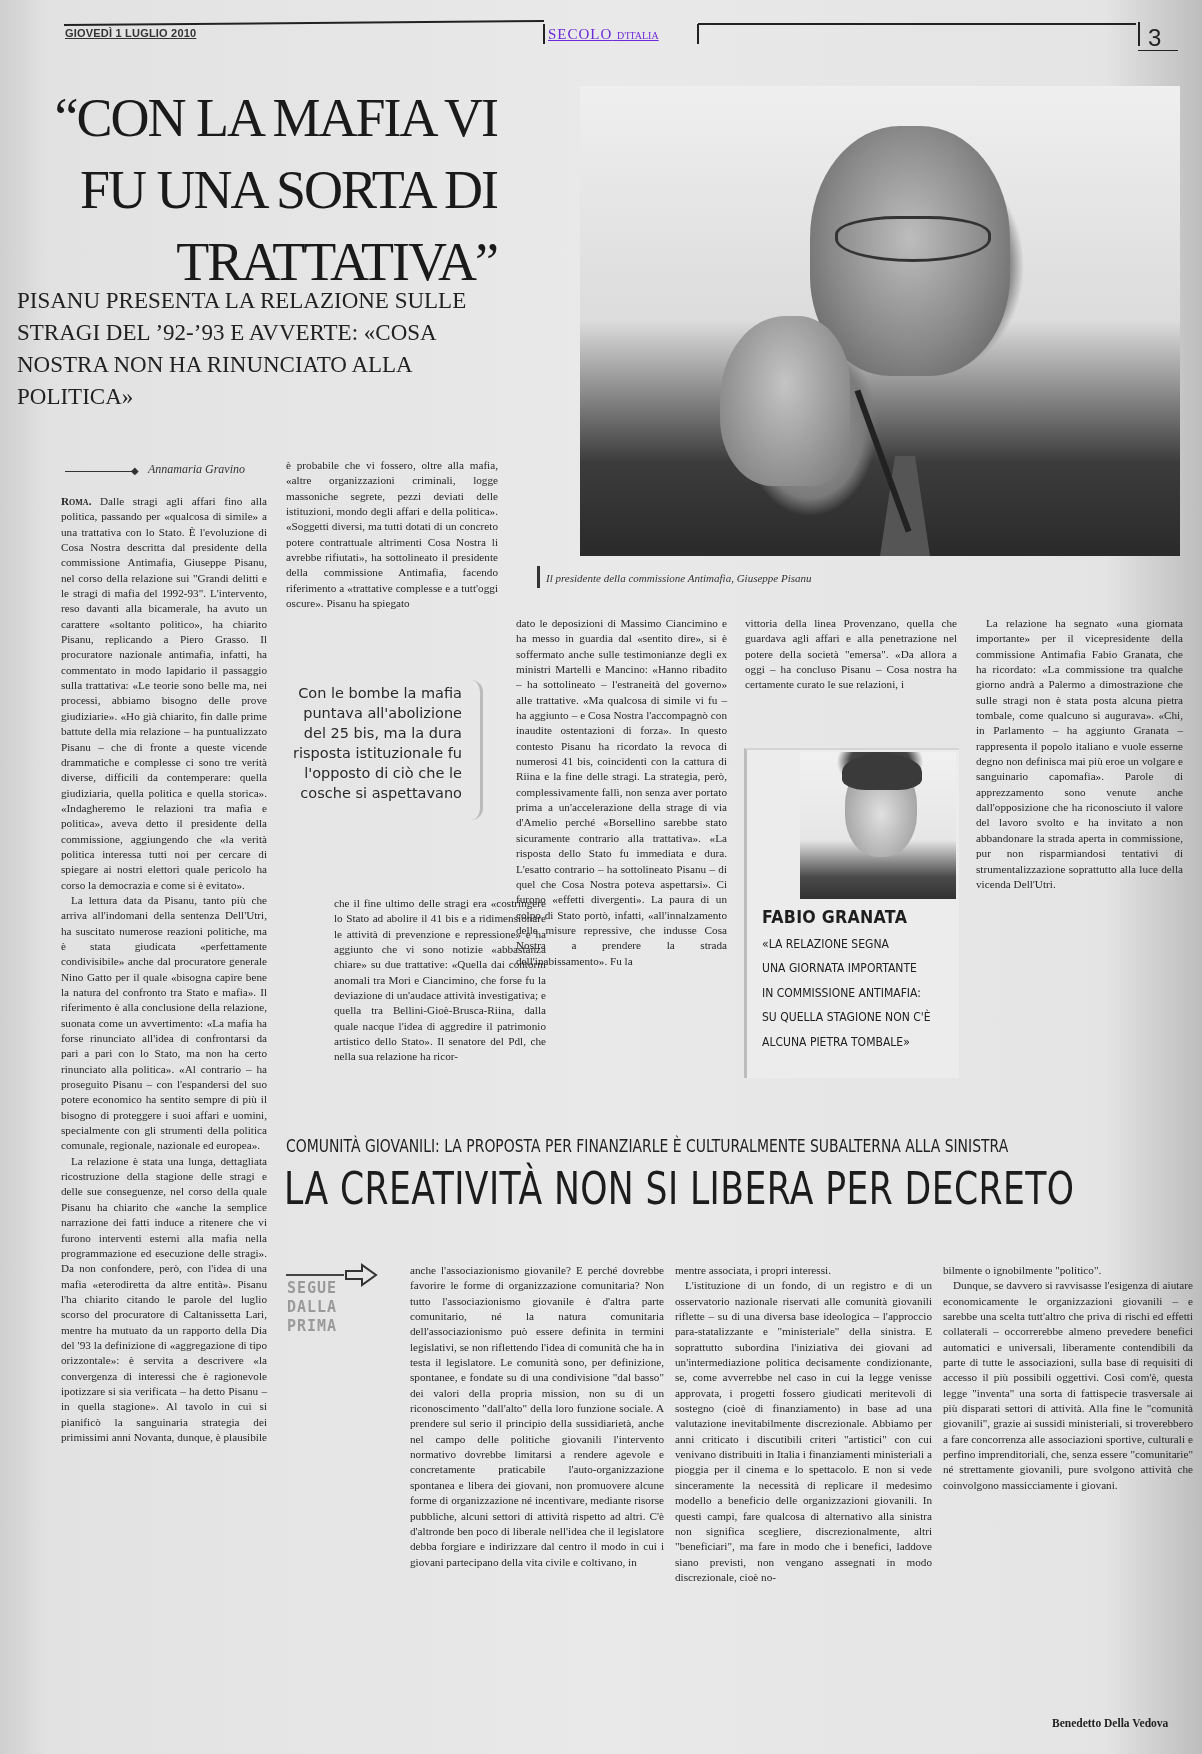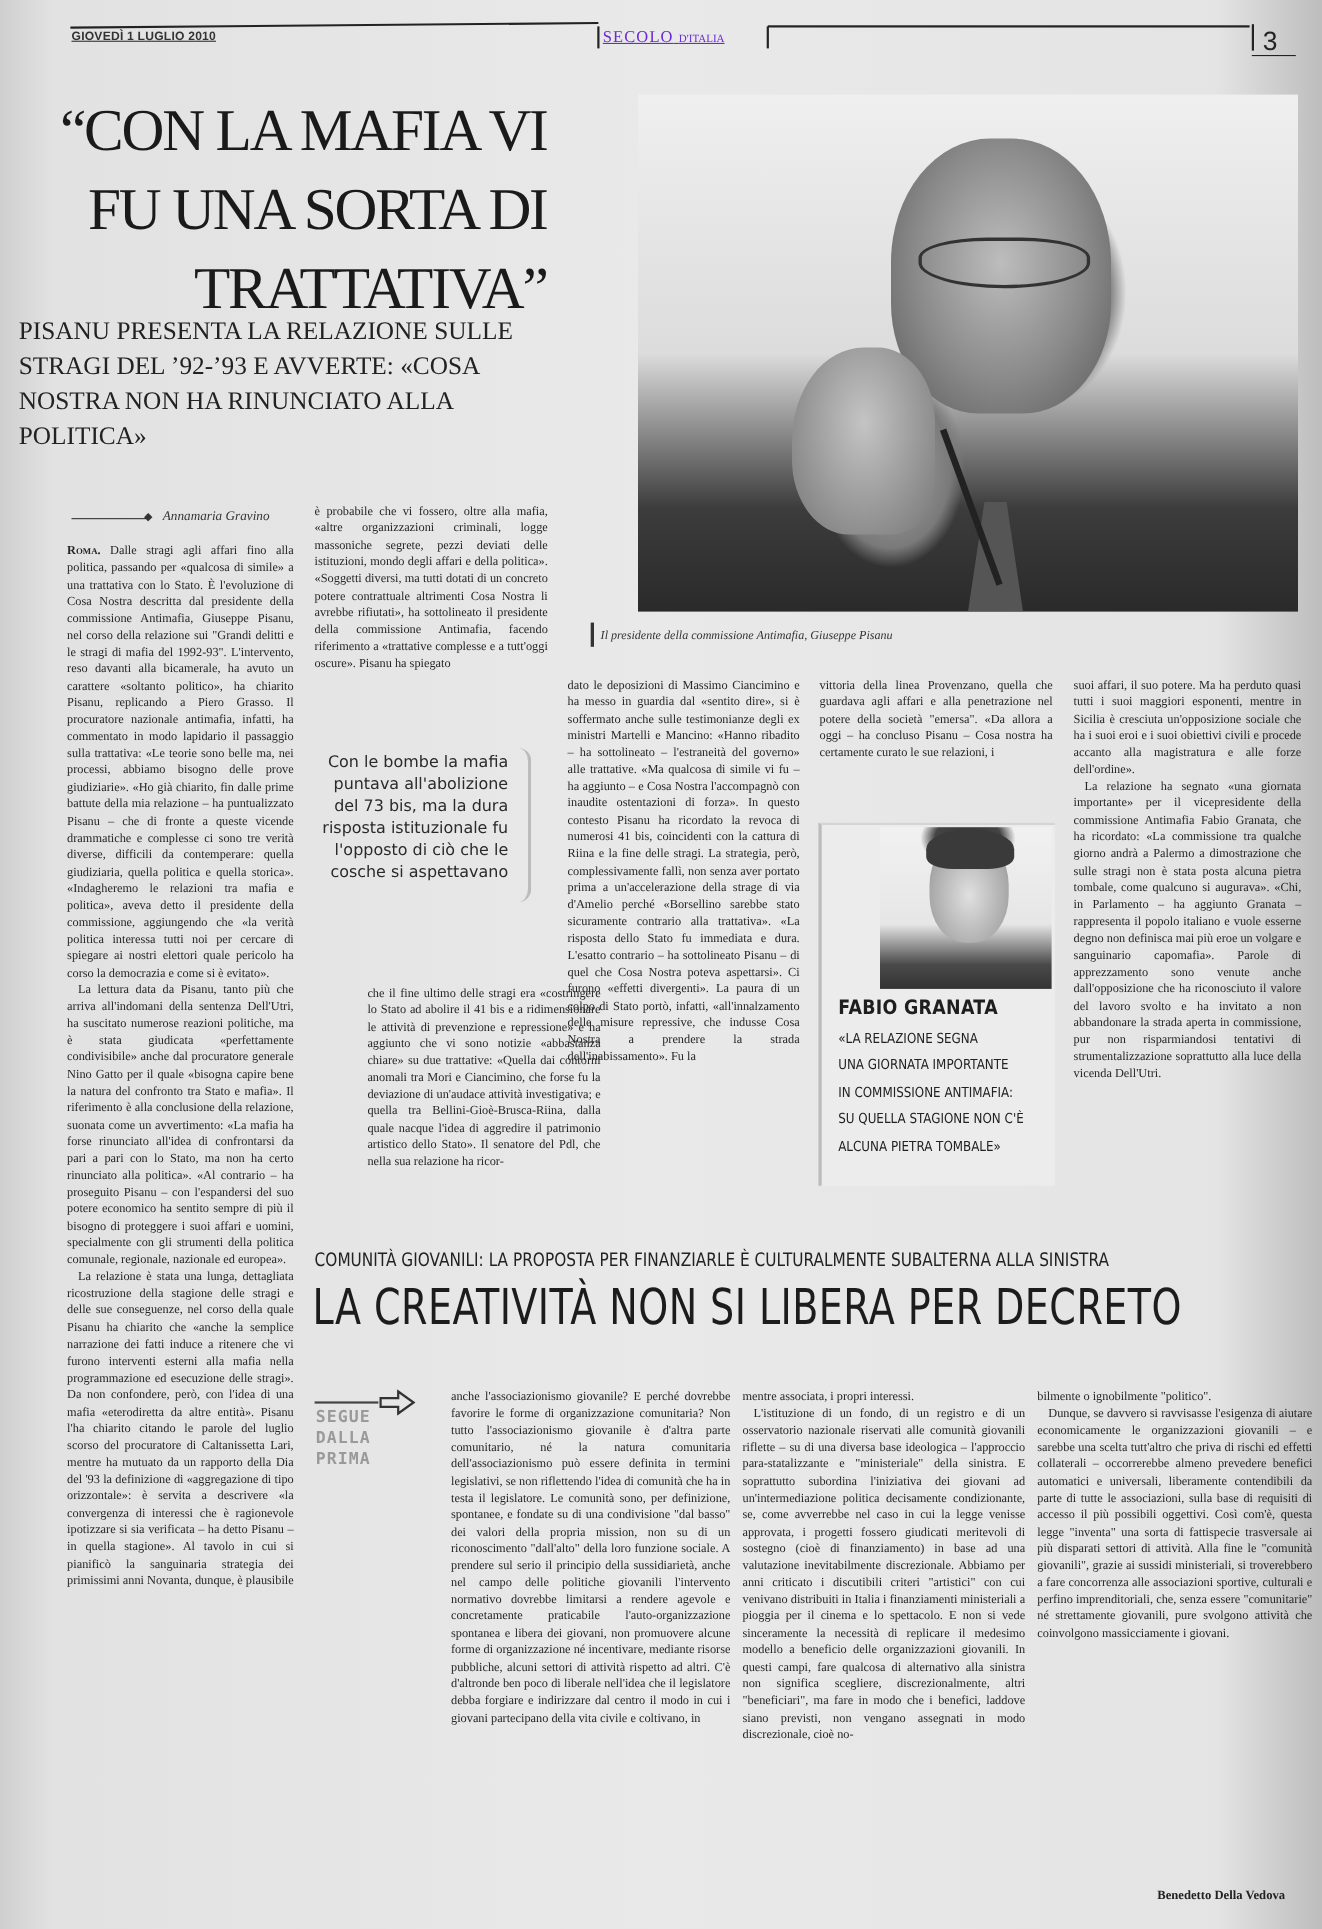--- a/index.html
+++ b/index.html
@@ -90,21 +90,21 @@
 
 <div class="col" style="left:61px;top:494px;width:206px;height:1230px;">
   <p class="first"><span class="sc">Roma.</span> <span>Dalle stragi agli affari fino alla politica, passando per «qualcosa di simile» a una trattativa con lo Stato. È l'evoluzione di Cosa Nostra descritta dal presidente della commissione Antimafia, Giuseppe Pisanu, nel corso della relazione sui "Grandi delitti e le stragi di mafia del 1992-93". L'intervento, reso davanti alla bicamerale, ha avuto un carattere «soltanto politico», ha chiarito Pisanu, replicando a Piero Grasso. Il procuratore nazionale antimafia, infatti, ha commentato in modo lapidario il passaggio sulla trattativa: «Le teorie sono belle ma, nei processi, abbiamo bisogno delle prove giudiziarie». «Ho già chiarito, fin dalle prime battute della mia relazione – ha puntualizzato Pisanu – che di fronte a queste vicende drammatiche e complesse ci sono tre verità diverse, difficili da contemperare: quella giudiziaria, quella politica e quella storica». «Indagheremo le relazioni tra mafia e politica», aveva detto il presidente della commissione, aggiungendo che «la verità politica interessa tutti noi per cercare di spiegare ai nostri elettori quale pericolo ha corso la democrazia e come si è evitato».</span></p>
   <p>La lettura data da Pisanu, tanto più che arriva all'indomani della sentenza Dell'Utri, ha suscitato numerose reazioni politiche, ma è stata giudicata «perfettamente condivisibile» anche dal procuratore generale Nino Gatto per il quale «bisogna capire bene la natura del confronto tra Stato e mafia». Il riferimento è alla conclusione della relazione, suonata come un avvertimento: «La mafia ha forse rinunciato all'idea di confrontarsi da pari a pari con lo Stato, ma non ha certo rinunciato alla politica». «Al contrario – ha proseguito Pisanu – con l'espandersi del suo potere economico ha sentito sempre di più il bisogno di proteggere i suoi affari e uomini, specialmente con gli strumenti della politica comunale, regionale, nazionale ed europea».</p>
   <p>La relazione è stata una lunga, dettagliata ricostruzione della stagione delle stragi e delle sue conseguenze, nel corso della quale Pisanu ha chiarito che «anche la semplice narrazione dei fatti induce a ritenere che vi furono interventi esterni alla mafia nella programmazione ed esecuzione delle stragi». Da non confondere, però, con l'idea di una mafia «eterodiretta da altre entità». Pisanu l'ha chiarito citando le parole del luglio scorso del procuratore di Caltanissetta Lari, mentre ha mutuato da un rapporto della Dia del '93 la definizione di «aggregazione di tipo orizzontale»: è servita a descrivere «la convergenza di interessi che è ragionevole ipotizzare si sia verificata – ha detto Pisanu – in quella stagione». Al tavolo in cui si pianificò la sanguinaria strategia dei primissimi anni Novanta, dunque, è plausibile</p>
 </div>
 
 <div class="col" style="left:286px;top:458px;width:212px;">
   <p class="first">è probabile che vi fossero, oltre alla mafia, «altre organizzazioni criminali, logge massoniche segrete, pezzi deviati delle istituzioni, mondo degli affari e della politica». «Soggetti diversi, ma tutti dotati di un concreto potere contrattuale altrimenti Cosa Nostra li avrebbe rifiutati», ha sottolineato il presidente della commissione Antimafia, facendo riferimento a «trattative complesse e a tutt'oggi oscure». Pisanu ha spiegato</p>
 </div>
-<div class="abs" id="pullquote">Con le bombe la mafia puntava all'abolizione del 73 bis, ma la dura risposta istituzionale fu l'opposto di ciò che le cosche si aspettavano</div>
+<div class="abs" id="pullquote">Con le bombe la mafia puntava all'abolizione del 25 bis, ma la dura risposta istituzionale fu l'opposto di ciò che le cosche si aspettavano</div>
 <div class="abs" id="pq-brace"></div>
 <div class="col" style="left:286px;top:896px;width:212px;margin-left:48px;">
   <p class="first">che il fine ultimo delle stragi era «costringere lo Stato ad abolire il 41 bis e a ridimensionare le attività di prevenzione e repressione» e ha aggiunto che vi sono notizie «abbastanza chiare» su due trattative: «Quella dai contorni anomali tra Mori e Ciancimino, che forse fu la deviazione di un'audace attività investigativa; e quella tra Bellini-Gioè-Brusca-Riina, dalla quale nacque l'idea di aggredire il patrimonio artistico dello Stato». Il senatore del Pdl, che nella sua relazione ha ricor-</p>
 </div>
 
 <div class="col" style="left:516px;top:616px;width:211px;">
   <p class="first">dato le deposizioni di Massimo Ciancimino e ha messo in guardia dal «sentito dire», si è soffermato anche sulle testimonianze degli ex ministri Martelli e Mancino: «Hanno ribadito – ha sottolineato – l'estraneità del governo» alle trattative. «Ma qualcosa di simile vi fu – ha aggiunto – e Cosa Nostra l'accompagnò con inaudite ostentazioni di forza». In questo contesto Pisanu ha ricordato la revoca di numerosi 41 bis, coincidenti con la cattura di Riina e la fine delle stragi. La strategia, però, complessivamente fallì, non senza aver portato prima a un'accelerazione della strage di via d'Amelio perché «Borsellino sarebbe stato sicuramente contrario alla trattativa». «La risposta dello Stato fu immediata e dura. L'esatto contrario – ha sottolineato Pisanu – di quel che Cosa Nostra poteva aspettarsi». Ci furono «effetti divergenti». La paura di un colpo di Stato portò, infatti, «all'innalzamento delle misure repressive, che indusse Cosa Nostra a prendere la strada dell'inabissamento». Fu la</p>
 </div>
 
 <div class="col" style="left:745px;top:616px;width:212px;">
@@ -117,21 +117,20 @@
   <div class="photo-shape" style="left:42px;top:2px;width:80px;height:36px;border-radius:50% 50% 30% 30%;background:#3a3a3a;"></div>
 </div>
 <div class="abs" id="gname">FABIO GRANATA</div>
 <div class="abs" id="gquote">«La relazione segna
 una giornata importante
 in commissione Antimafia:
 su quella stagione non c'è
 alcuna pietra tombale»</div>
 
 <div class="col" style="left:976px;top:616px;width:207px;">
-  <p class="first">suoi affari, il suo potere. Ma ha perduto quasi tutti i suoi maggiori esponenti, mentre in Sicilia è cresciuta un'opposizione sociale che ha i suoi eroi e i suoi obiettivi civili e procede accanto alla magistratura e alle forze dell'ordine».</p>
   <p>La relazione ha segnato «una giornata importante» per il vicepresidente della commissione Antimafia Fabio Granata, che ha ricordato: «La commissione tra qualche giorno andrà a Palermo a dimostrazione che sulle stragi non è stata posta alcuna pietra tombale, come qualcuno si augurava». «Chi, in Parlamento – ha aggiunto Granata – rappresenta il popolo italiano e vuole esserne degno non definisca mai più eroe un volgare e sanguinario capomafia». Parole di apprezzamento sono venute anche dall'opposizione che ha riconosciuto il valore del lavoro svolto e ha invitato a non abbandonare la strada aperta in commissione, pur non risparmiandosi tentativi di strumentalizzazione soprattutto alla luce della vicenda Dell'Utri.</p>
 </div>
 
 <div class="abs" id="kicker">COMUNITÀ GIOVANILI: LA PROPOSTA PER FINANZIARLE È CULTURALMENTE SUBALTERNA ALLA SINISTRA</div>
 <h1 class="abs" id="headline2" style="margin:0;font-weight:normal;">LA CREATIVITÀ NON SI LIBERA PER DECRETO</h1>
 
 <div class="abs" id="segue-line"></div>
 <svg class="abs" id="segue-arrow" viewBox="0 0 34 24">
   <path d="M2 8 H18 V2 L32 12 L18 22 V16 H2 Z" fill="none" stroke="#333" stroke-width="2"></path>
 </svg>

